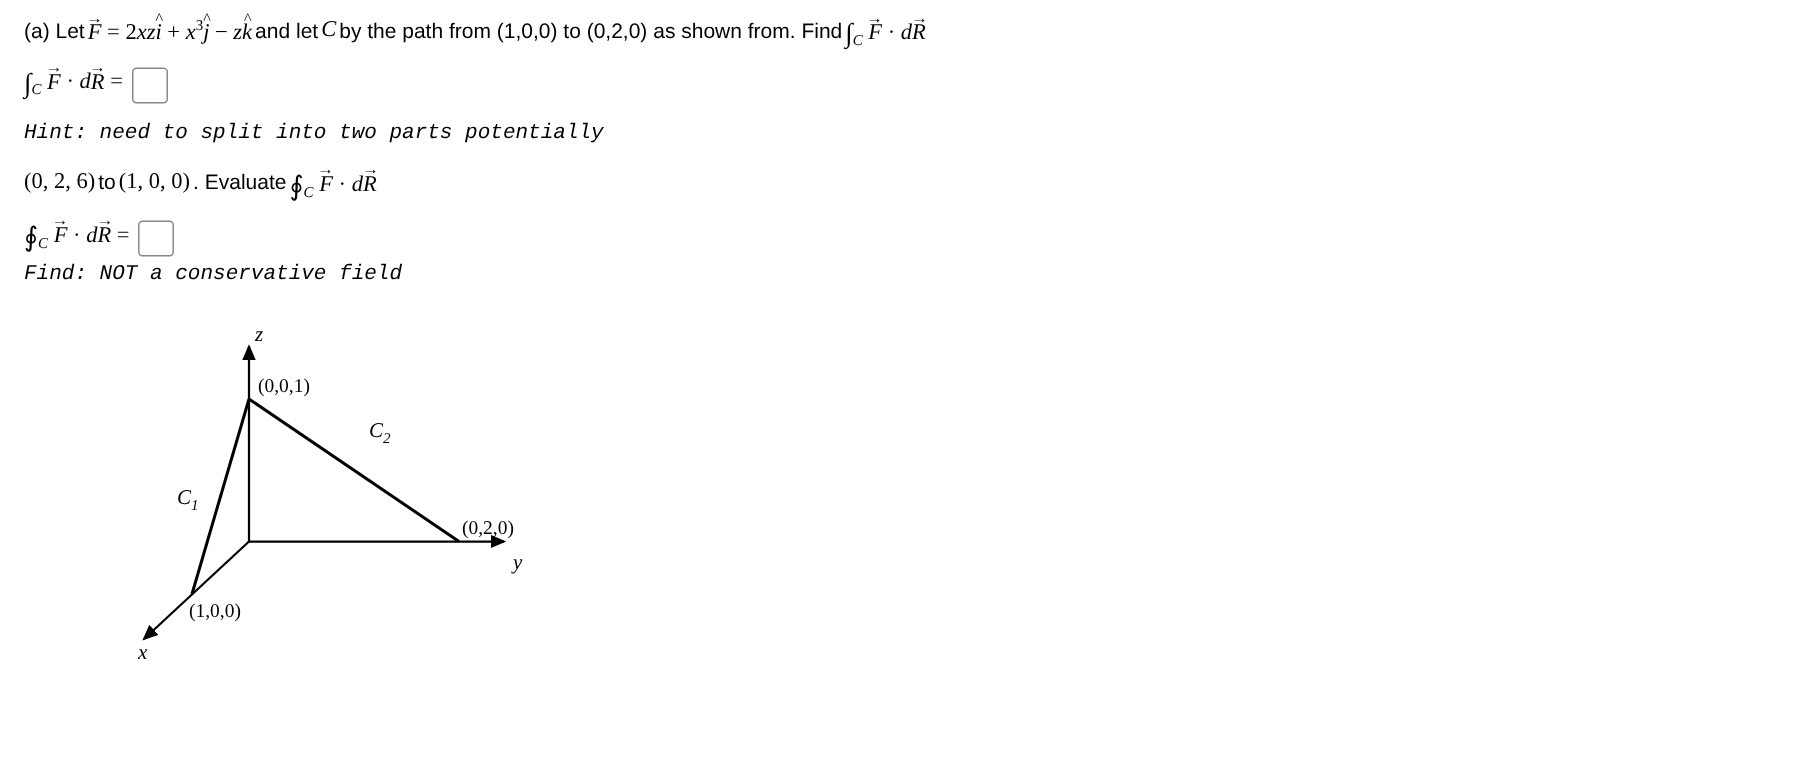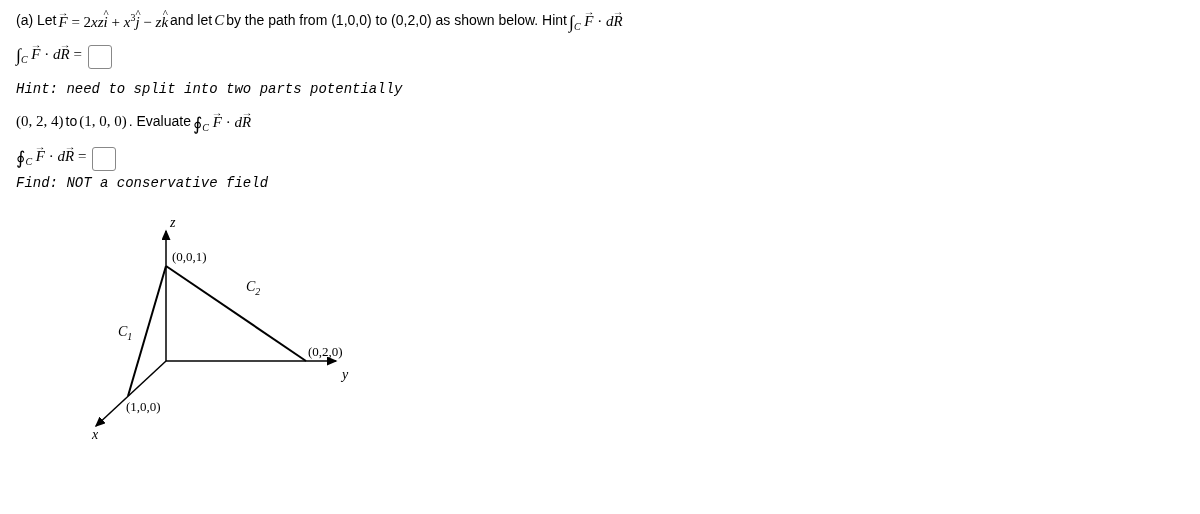--- a/index.html
+++ b/index.html
@@ -77,21 +77,21 @@
 <div class="line">
   <span>(a) Let </span>
   <span class="math">
     <span class="vec italic">F</span>
     <span> = 2</span><span class="italic">xz</span><span class="hat italic">i</span>
     <span> + </span><span class="italic">x</span><sup>3</sup><span class="hat italic">j</span>
     <span> − </span><span class="italic">z</span><span class="hat italic">k</span>
   </span>
   <span> and let </span>
   <span class="math italic">C</span>
-  <span> by the path from (1,0,0) to (0,2,0) as shown below. Hint </span>
+  <span> by the path from (1,0,0) to (0,2,0) as shown from. Find </span>
   <span class="math">
     <span class="int">∫</span><sub class="italic">C</sub>
     <span class="vec italic">F</span>
     <span> · </span>
     <span class="italic">d</span><span class="vec italic">R</span>
   </span>
 </div>
 
 <div class="line">
   <span class="math">
@@ -100,21 +100,21 @@
     <span> · </span>
     <span class="italic">d</span><span class="vec italic">R</span>
     <span> = </span>
   </span>
   <span class="input-box"></span>
 </div>
 
 <div class="hint">Hint: need to split into two parts potentially</div>
 
 <div class="line">
-  <span class="math">(0, 2, 4)</span>
+  <span class="math">(0, 2, 6)</span>
   <span> to </span>
   <span class="math">(1, 0, 0)</span>
   <span>. Evaluate </span>
   <span class="math">
     <span class="int">∮</span><sub class="italic">C</sub>
     <span class="vec italic">F</span>
     <span> · </span>
     <span class="italic">d</span><span class="vec italic">R</span>
   </span>
 </div>

